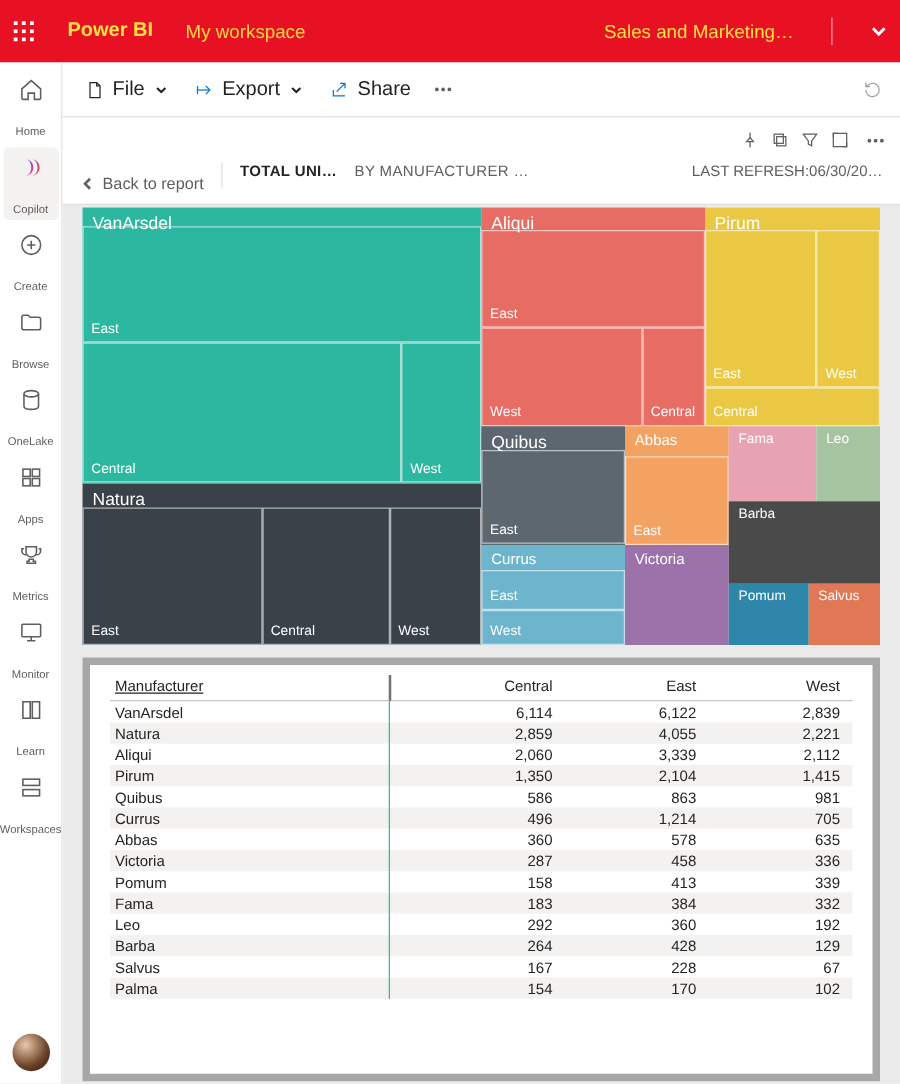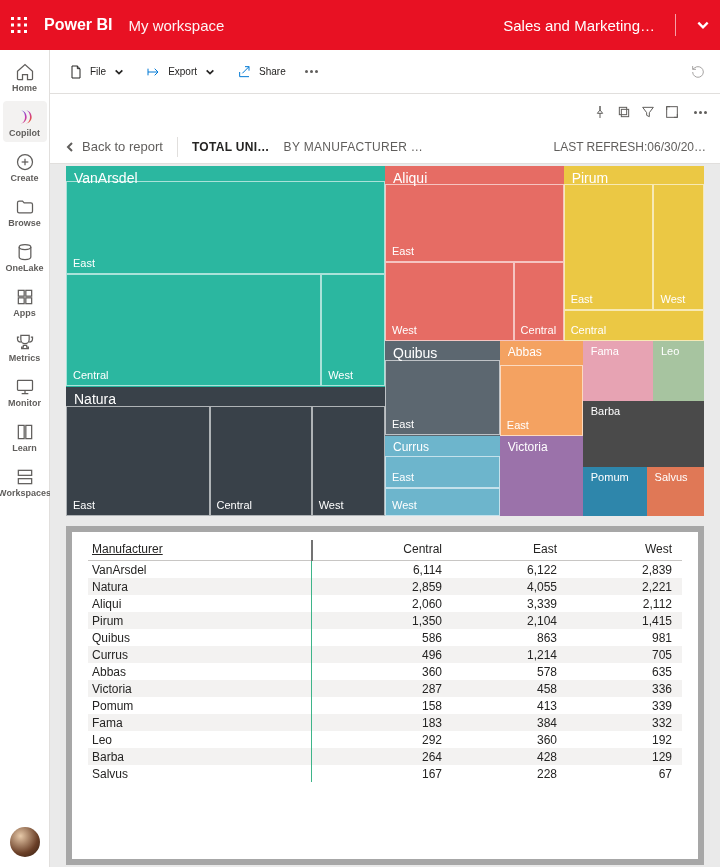--- a/index.html
+++ b/index.html
@@ -17,26 +17,26 @@
     margin: 0; padding: 0;
     font-family: "Segoe UI", -apple-system, BlinkMacSystemFont, sans-serif;
     font-size: 13px;
     color: var(--text-dark);
     background: var(--bg-page);
     width: 720px; height: 867px; overflow: hidden;
   }
   body { display: flex; flex-direction: column; }
   .header {
     background: var(--brand-red);
-    color: #ffffff;
+    color: #fde047;
     height: 50px;
     display: flex;
     align-items: center;
     padding: 0 10px;
-    gap: 16px;
+    gap: 26px;
     flex-shrink: 0;
   }
   .waffle-icon { width: 18px; height: 18px; fill: white; cursor: pointer; }
   .header-title { font-weight: 600; font-size: 16px; }
   .header-workspace { font-size: 15px; opacity: 0.95; cursor: pointer; }
   .header-spacer { flex: 1 1 auto; }
   .header-report { font-size: 15px; cursor: pointer; }
   .header-divider { width: 1px; height: 22px; background: rgba(255,255,255,0.6); margin: 0 4px; }
   .chev-white { width: 14px; height: 14px; stroke: white; fill: none; stroke-width: 2; cursor: pointer; }
 
@@ -55,21 +55,21 @@
   .nav-item {
     width: 44px;
     display: flex; flex-direction: column; align-items: center;
     justify-content: center;
     padding: 6px 0 4px 0;
     cursor: pointer;
     border-radius: 4px;
   }
   .nav-item.active { background: #F3F2F1; }
   .nav-icon { width: 20px; height: 20px; fill: none; stroke: #605E5C; stroke-width: 1.5; }
-  .nav-label { font-size: 9px; color: #605E5C; margin-top: 2px; line-height: 1; font-weight: bold; }
+  .nav-label { font-size: 9px; color: #605E5C; margin-top: 19px; line-height: 1; }
   .copilot-icon { width: 20px; height: 20px; }
   .nav-spacer { flex: 1 1 auto; }
   .avatar {
     width: 30px; height: 30px; border-radius: 50%;
     background: radial-gradient(circle at 35% 30%, #e7c9a9 0%, #6b4028 60%, #2e1a0e 100%);
     margin-bottom: 10px; cursor: pointer;
   }
 
   .content { flex: 1 1 auto; display: flex; flex-direction: column; min-width: 0; background: var(--bg-white); }
 
@@ -77,41 +77,41 @@
     height: 44px;
     display: flex; align-items: center;
     padding: 0 10px;
     gap: 6px;
     border-bottom: 1px solid var(--border-light);
   }
   .appbar-btn {
     display: flex; align-items: center; gap: 6px;
     padding: 4px 8px; cursor: pointer;
     color: var(--text-dark);
-    font-size: 10px;
+    font-size: 16px;
     border-radius: 3px;
   }
   .appbar-icon { width: 16px; height: 16px; fill: none; stroke: currentColor; stroke-width: 1.5; }
   .chev-small { width: 10px; height: 10px; stroke: currentColor; fill: none; stroke-width: 2; margin-left: 2px; }
   .appbar-spacer { flex: 1 1 auto; }
   .appbar-iconbtn { padding: 4px; cursor: pointer; display:flex; align-items:center; justify-content:center; width:24px; }
   .dots { display:flex; gap:2px; }
   .dots div { width:3px;height:3px;background:var(--text-medium);border-radius:50%; }
 
   .toolbar2 {
     height: 36px;
     display: flex; align-items:center; justify-content:flex-end;
     padding: 0 8px;
     gap: 8px;
   }
   .tb2-icon { width:16px; height:16px; fill:none; stroke:var(--text-medium); stroke-width:1.5; cursor:pointer; }
 
   .crumb {
     height: 34px;
-    display: flex; align-items: center;
+    display: flex; 
     padding: 0 14px;
     gap: 14px;
     border-bottom: 1px solid var(--border-light);
     font-size: 13px;
   }
   .crumb .back-btn { display:flex; align-items:center; gap:6px; color: var(--text-medium); cursor:pointer;}
   .crumb-divider { width:1px; height:20px; background: var(--border-light); }
   .crumb .pill { text-transform: uppercase; letter-spacing: 0.3px; color: var(--text-medium); font-size: 12px; white-space:nowrap; overflow:hidden; text-overflow:ellipsis; }
   .crumb .pill.active { color: var(--text-dark); font-weight: 600; }
   .crumb .refresh { color: var(--text-medium); font-size:12px; white-space:nowrap; }
@@ -541,19 +541,25 @@
                 <td class="num">264</td>
                 <td class="num">428</td>
                 <td class="num">129</td>
               </tr>
               <tr>
                 <td class="rowlbl">Salvus</td>
                 <td class="num">167</td>
                 <td class="num">228</td>
                 <td class="num">67</td>
               </tr>
+              <tr>
+                <td class="rowlbl">Palma</td>
+                <td class="num">154</td>
+                <td class="num">170</td>
+                <td class="num">102</td>
+              </tr>
             </tbody>
         </table>
       </div>
     </div>
 
   </div>
 </div>
 
 </body></html>

